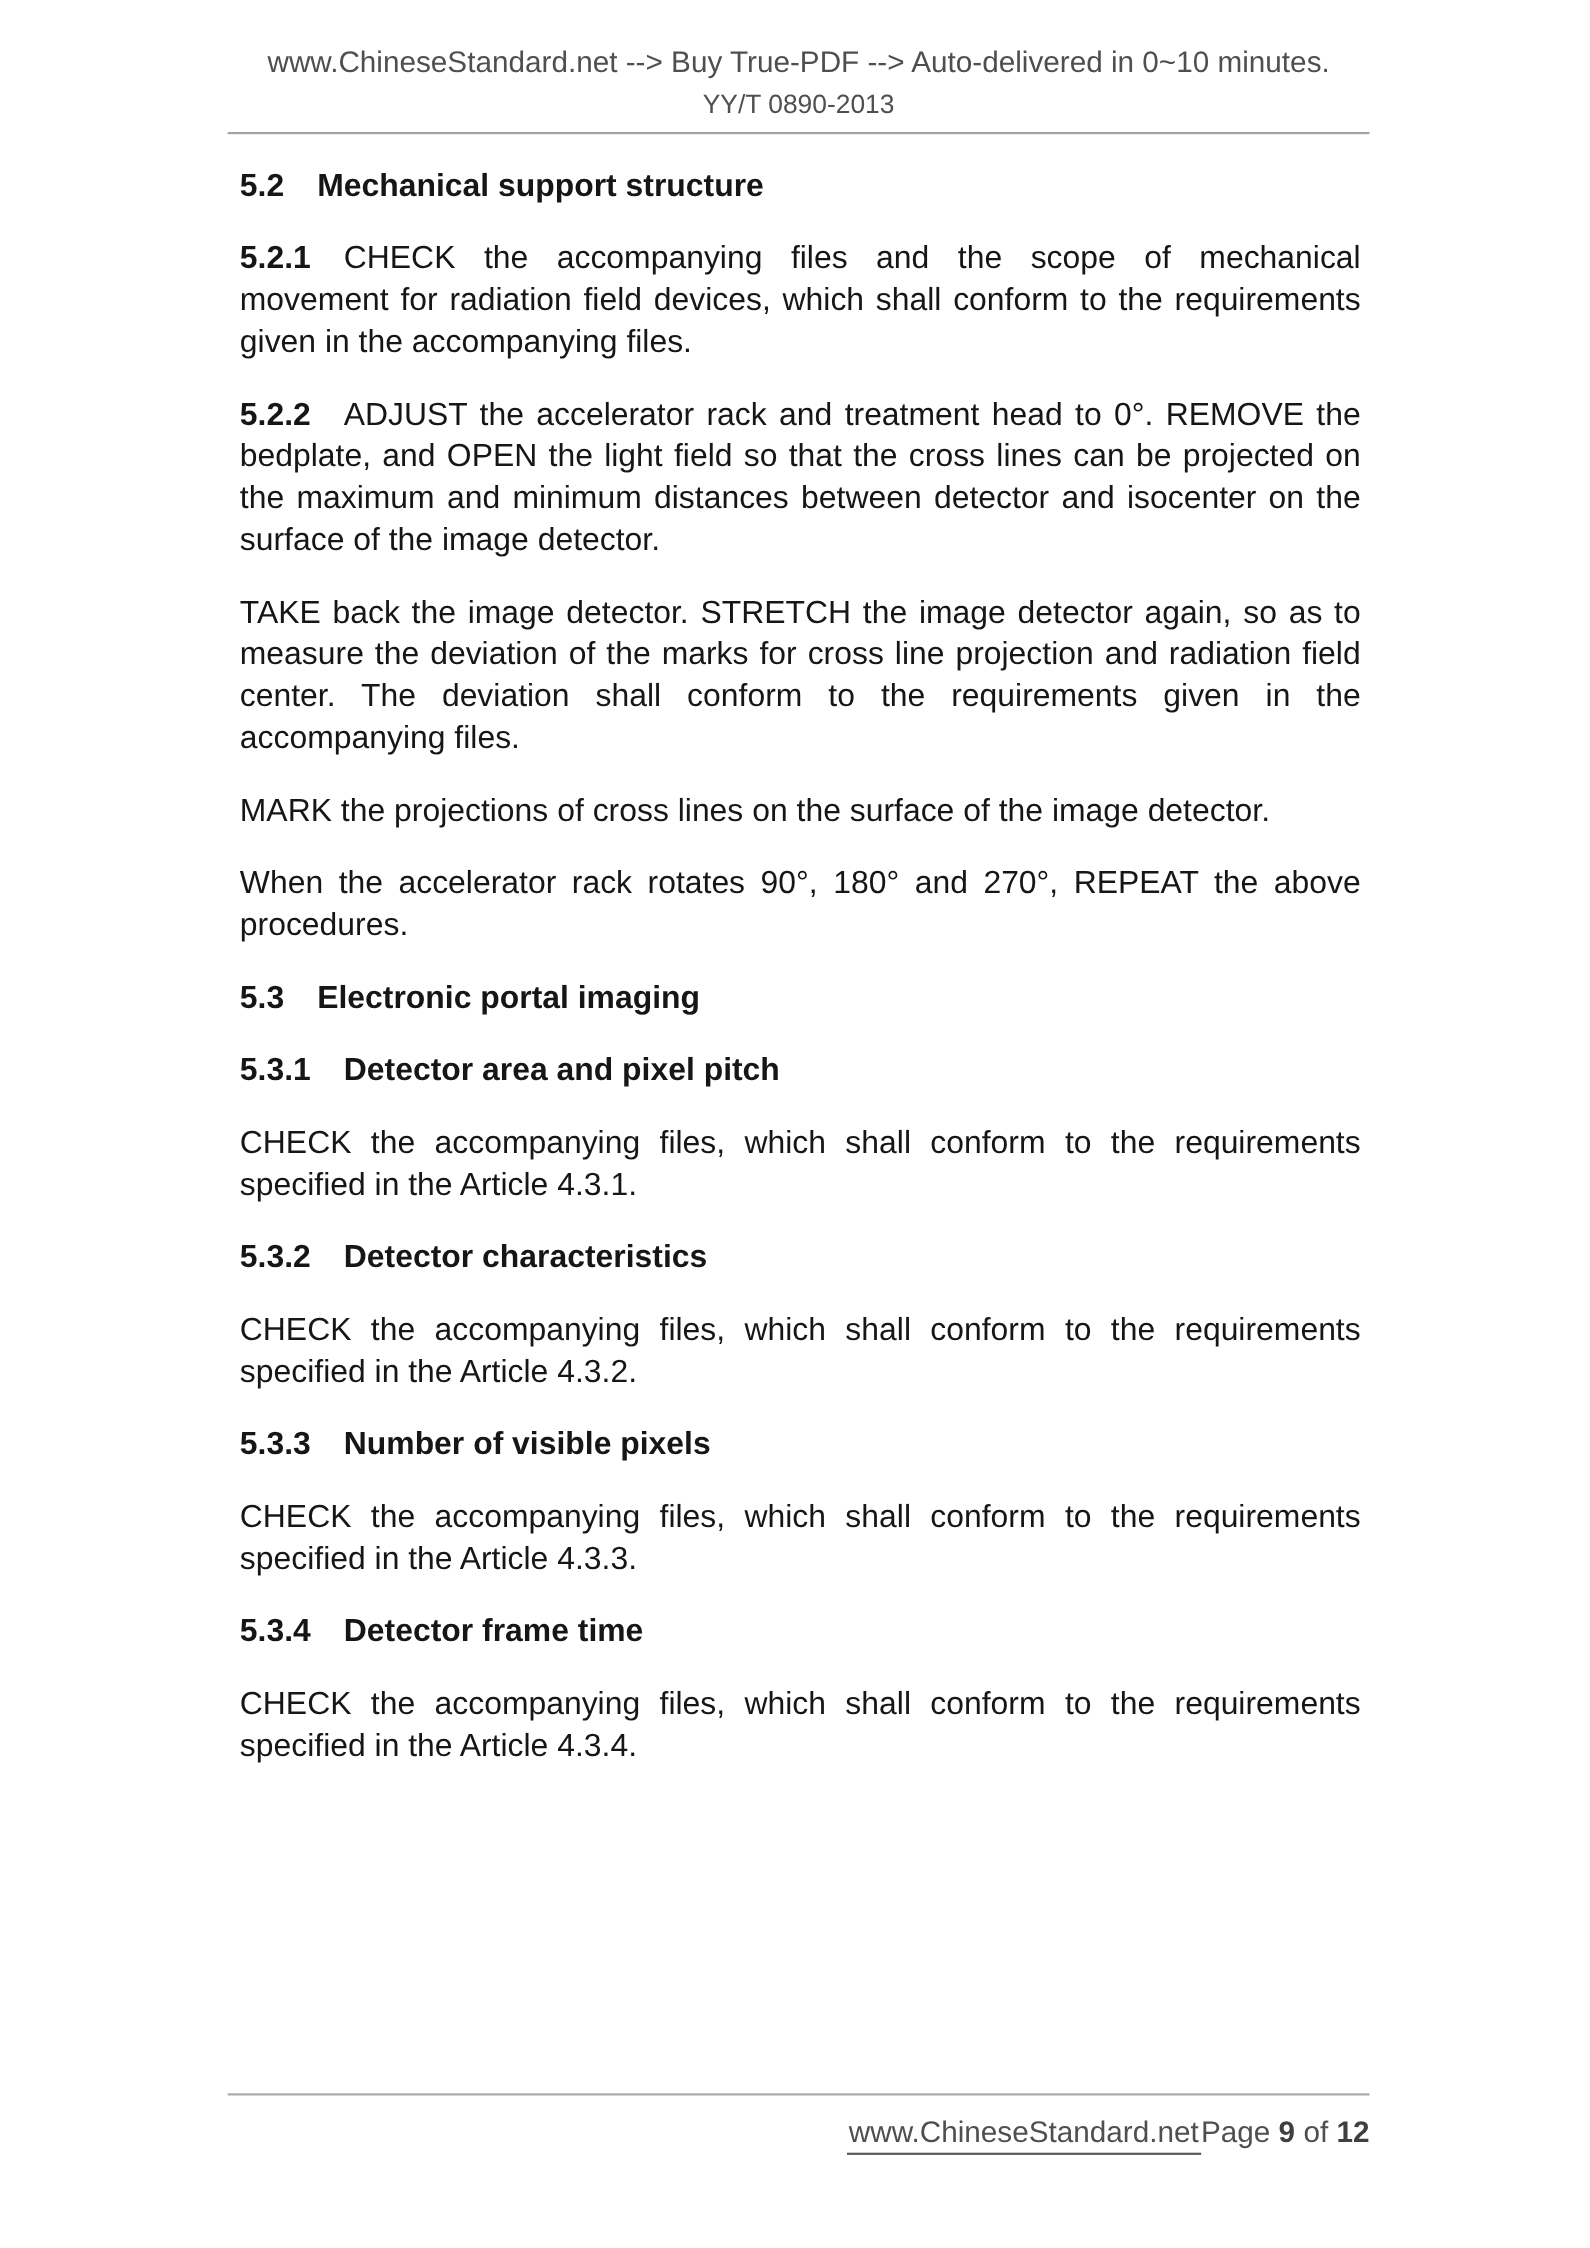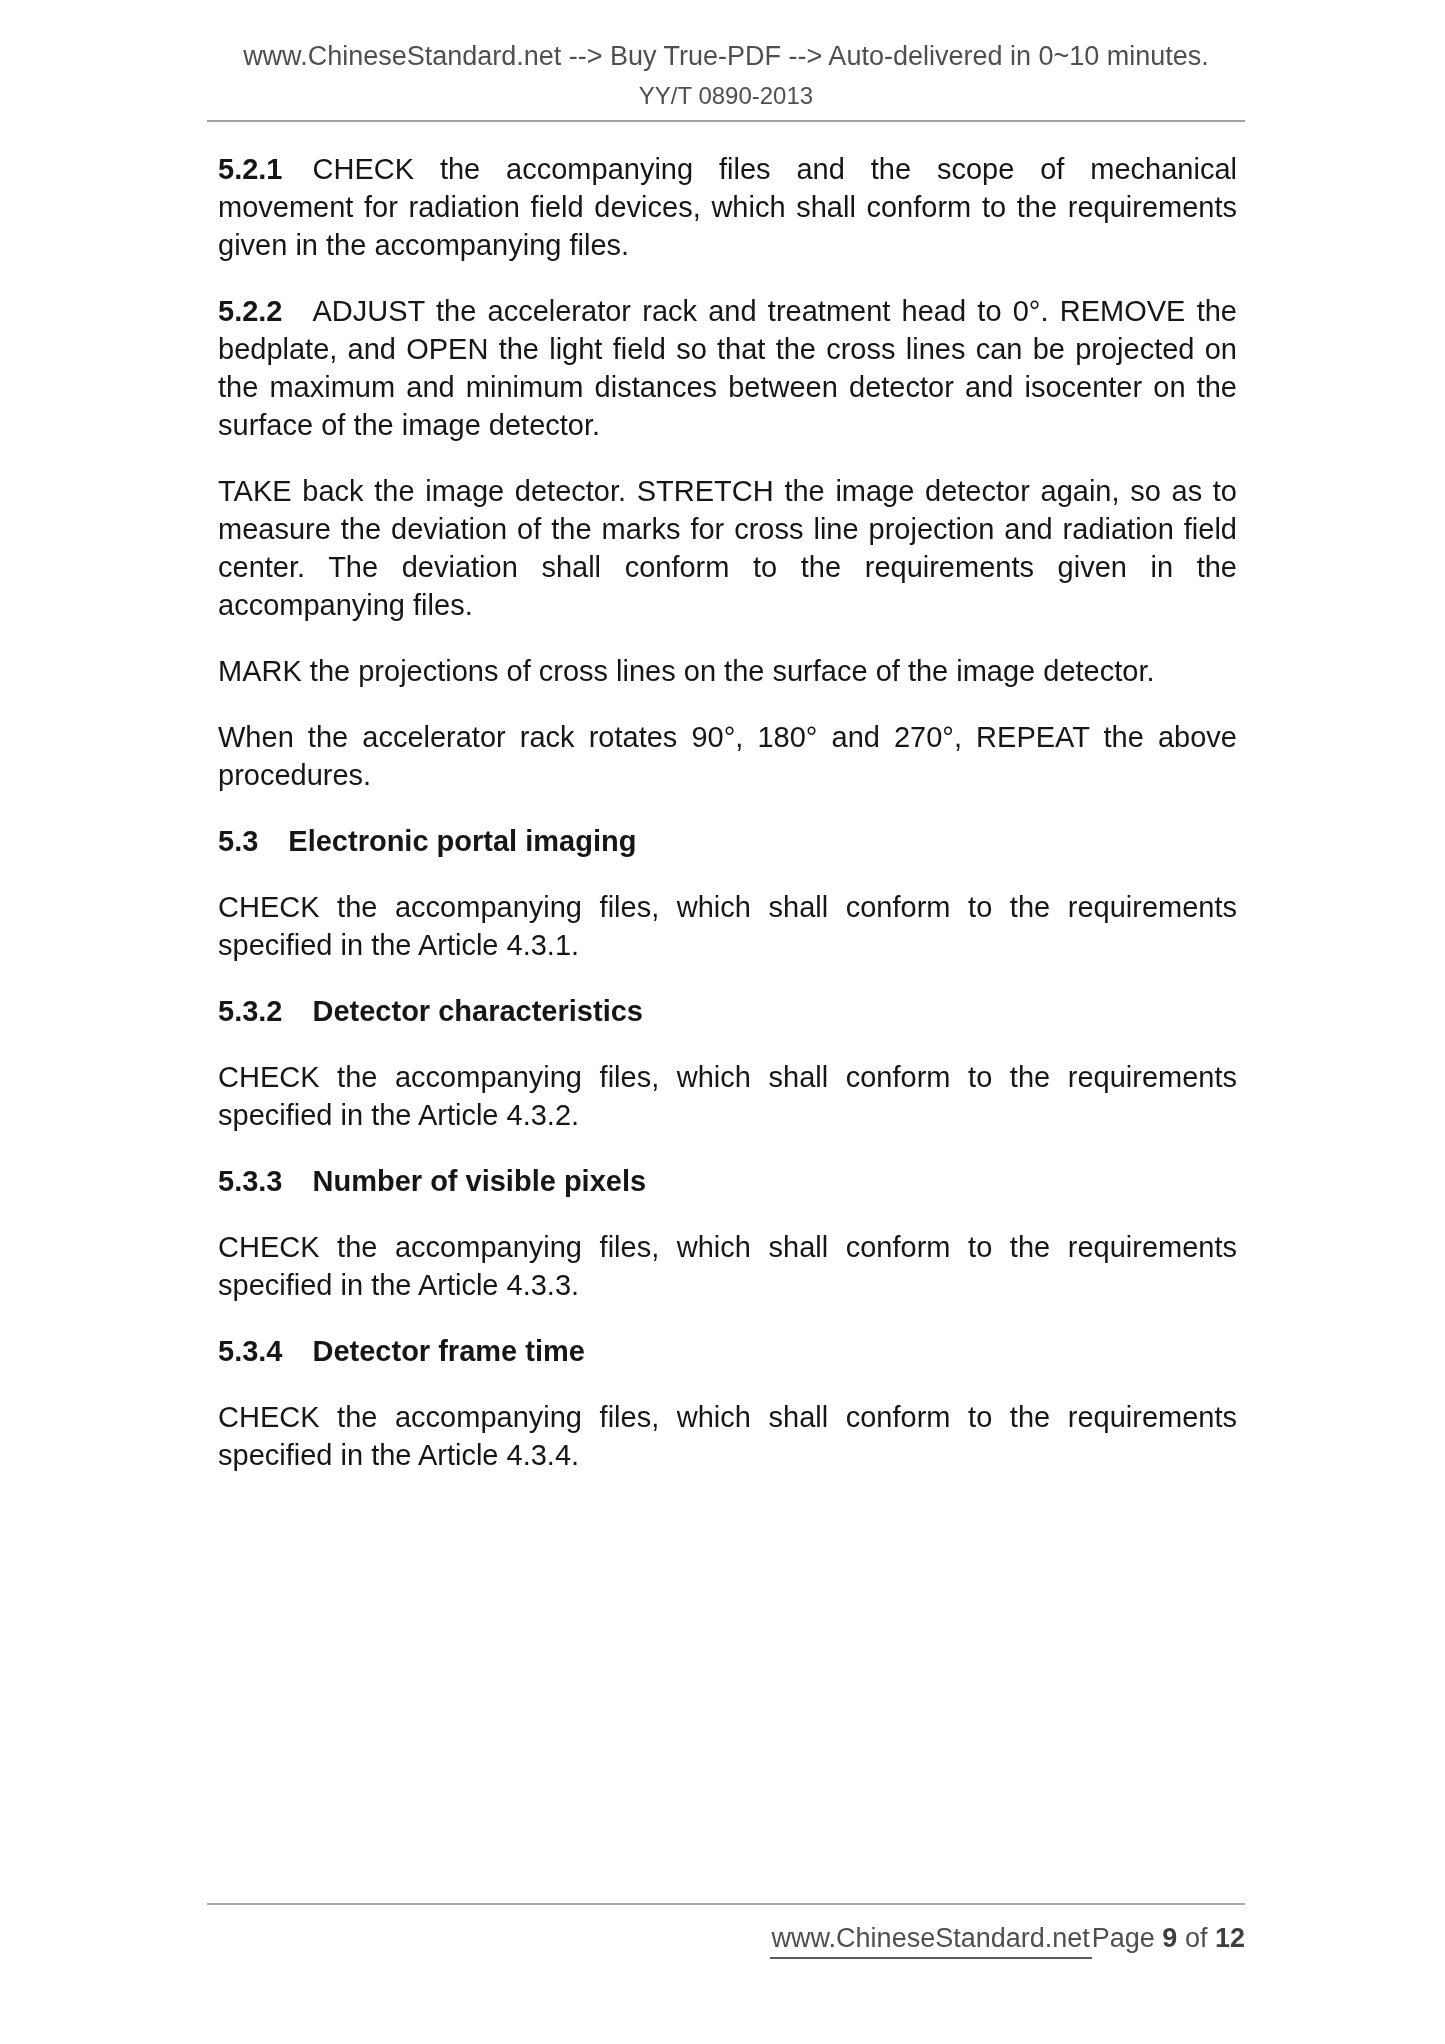--- a/index.html
+++ b/index.html
@@ -92,33 +92,35 @@
   <div class="content">
     <div class="hdr">
       <div class="hdr-line1">www.ChineseStandard.net --&gt; Buy True-PDF --&gt; Auto-delivered in 0~10 minutes.</div>
       <div class="hdr-line2">YY/T 0890-2013</div>
       <hr class="rule">
     </div>
 
     <div class="body">
 
 
+      <p class="heading"><span class="num-gap">5.2</span><span>Mechanical support structure</span></p>
 
       <p><span class="num-gap">5.2.1</span><span>CHECK the accompanying files and the scope of mechanical movement for radiation field devices, which shall conform to the requirements given in the accompanying files.</span></p>
 
       <p><span class="num-gap">5.2.2</span><span>ADJUST the accelerator rack and treatment head to 0°. REMOVE the bedplate, and OPEN the light field so that the cross lines can be projected on the maximum and minimum distances between detector and isocenter on the surface of the image detector.</span></p>
 
       <p>TAKE back the image detector. STRETCH the image detector again, so as to measure the deviation of the marks for cross line projection and radiation field center. The deviation shall conform to the requirements given in the accompanying files.</p>
 
       <p>MARK the projections of cross lines on the surface of the image detector.</p>
 
       <p>When the accelerator rack rotates 90°, 180° and 270°, REPEAT the above procedures.</p>
 
       <p class="heading"><span class="num-gap">5.3</span><span>Electronic portal imaging</span></p>
 
+      <p class="heading"><span class="num-gap">5.3.1</span><span>Detector area and pixel pitch</span></p>
 
       <p>CHECK the accompanying files, which shall conform to the requirements specified in the Article 4.3.1.</p>
 
       <p class="heading"><span class="num-gap">5.3.2</span><span>Detector characteristics</span></p>
 
       <p>CHECK the accompanying files, which shall conform to the requirements specified in the Article 4.3.2.</p>
 
       <p class="heading"><span class="num-gap">5.3.3</span><span>Number of visible pixels</span></p>
 
       <p>CHECK the accompanying files, which shall conform to the requirements specified in the Article 4.3.3.</p>

